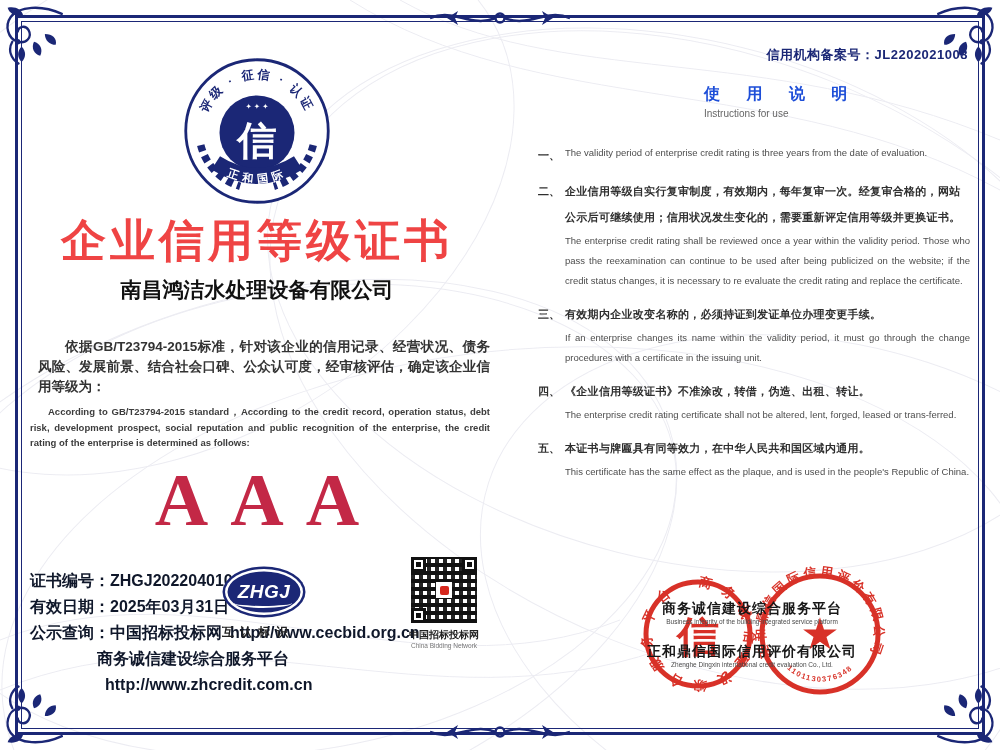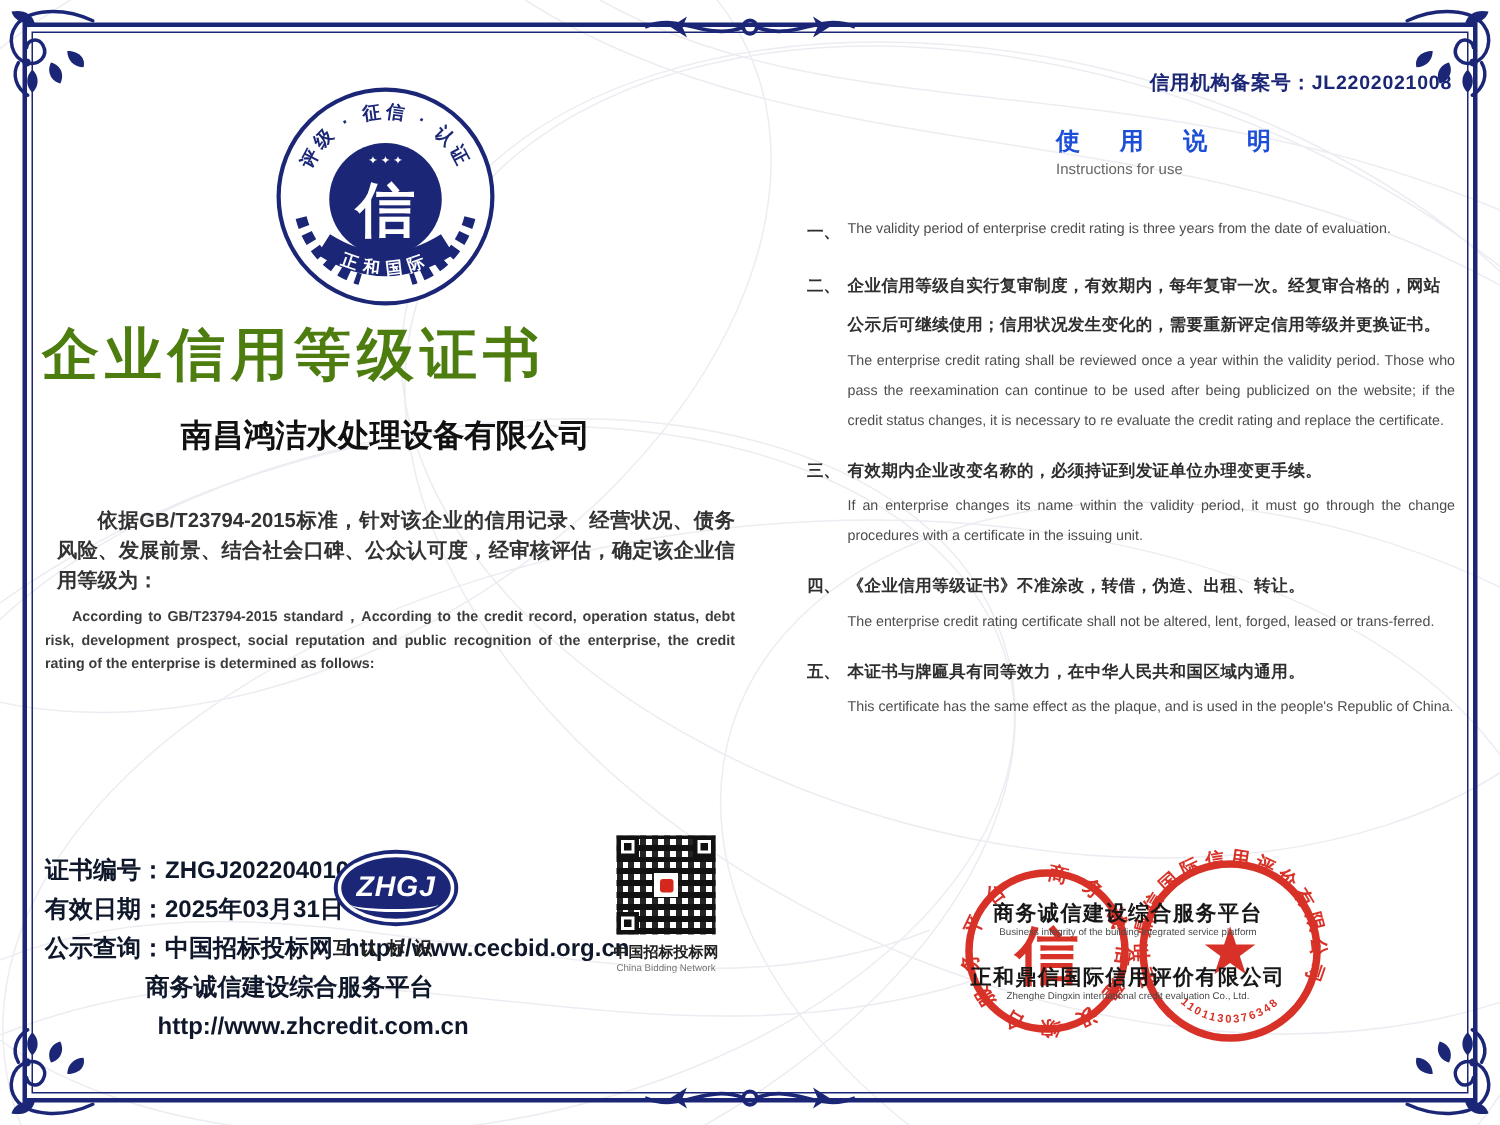--- a/index.html
+++ b/index.html
@@ -19,22 +19,22 @@
   .corner.br{right:3px;bottom:3px;transform:scale(-1,-1);}
   .mid-orn{position:absolute;width:150px;height:26px;left:425px;z-index:2;}
   .mid-orn.top{top:5px;}
   .mid-orn.bottom{bottom:5px;transform:scaleY(-1);}
   
   .filing{position:absolute;left:560px;top:46px;width:408px;text-align:right;
     font-size:13px;font-weight:bold;color:#1b2776;z-index:3;letter-spacing:.5px;}
   
   .emblem{position:absolute;left:182px;top:56px;width:150px;height:150px;z-index:3;}
   
-  .title{position:absolute;left:28px;top:211px;width:458px;text-align:left;
-    font-size:38px;font-weight:bold;color:#4d7c0f;letter-spacing:4px;z-index:3;}
+  .title{position:absolute;left:28px;top:211px;width:458px;text-align:center;
+    font-size:45px;font-weight:bold;color:#ef4444;letter-spacing:4px;z-index:3;}
   .company{position:absolute;left:28px;top:276px;width:458px;text-align:center;
     font-family:"Liberation Serif","DejaVu Serif",serif;
     font-size:21px;font-weight:bold;color:#111;z-index:3;}
   .basis-cn{position:absolute;left:38px;top:337px;width:452px;font-size:13.5px;
     font-weight:bold;color:#333;line-height:20px;text-indent:2em;text-align:justify;z-index:3;}
   .basis-en{position:absolute;left:30px;top:404px;width:460px;font-size:9.5px;
     font-weight:bold;color:#3c3c3c;line-height:15.5px;text-indent:18px;text-align:justify;z-index:3;}
   .rating{position:absolute;left:28px;top:458px;width:458px;text-align:center;
     font-family:"Liberation Serif","DejaVu Serif",serif;font-size:74px;font-weight:bold;
     color:#c32846;letter-spacing:22px;padding-left:22px;box-sizing:border-box;z-index:3;}
@@ -208,20 +208,21 @@
     <use href="#em-banner" stroke="#1b2776" stroke-width="17" fill="none"></use>
     <text dy="4" font-size="12" font-weight="bold" fill="#fff" letter-spacing="4">
       <textPath href="#em-banner-t" startOffset="50%" text-anchor="middle">正和国际</textPath>
     </text>
   </svg>
 
   <div class="title">企业信用等级证书</div>
   <div class="company">南昌鸿洁水处理设备有限公司</div>
   <div class="basis-cn">依据GB/T23794-2015标准，针对该企业的信用记录、经营状况、债务风险、发展前景、结合社会口碑、公众认可度，经审核评估，确定该企业信用等级为：</div>
   <div class="basis-en">According to GB/T23794-2015 standard，According to the credit record, operation status, debt risk, development prospect, social reputation and public recognition of the enterprise, the credit rating of the enterprise is determined as follows:</div>
+  <div class="rating">AAA</div>
 
   <div class="details">
     <div>
       <span>证书编号：</span><span>ZHGJ202204010011</span>
     </div>
     <div>
       <span>有效日期：</span><span>2025年03月31日</span>
     </div>
     <div>
       <span>公示查询：</span><span>中国招标投标网</span><span class="url">http://www.cecbid.org.cn</span>

